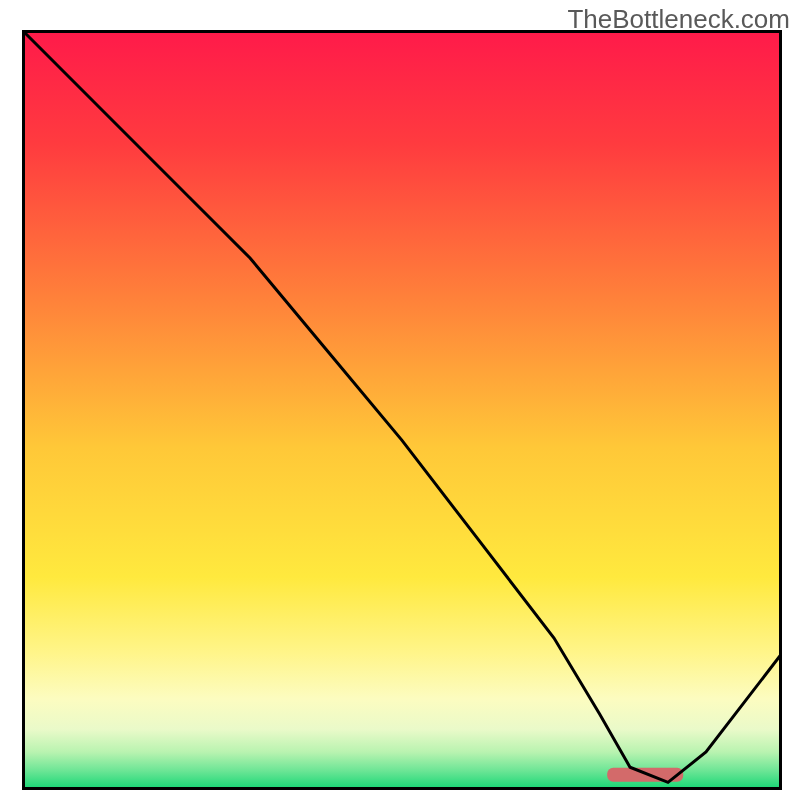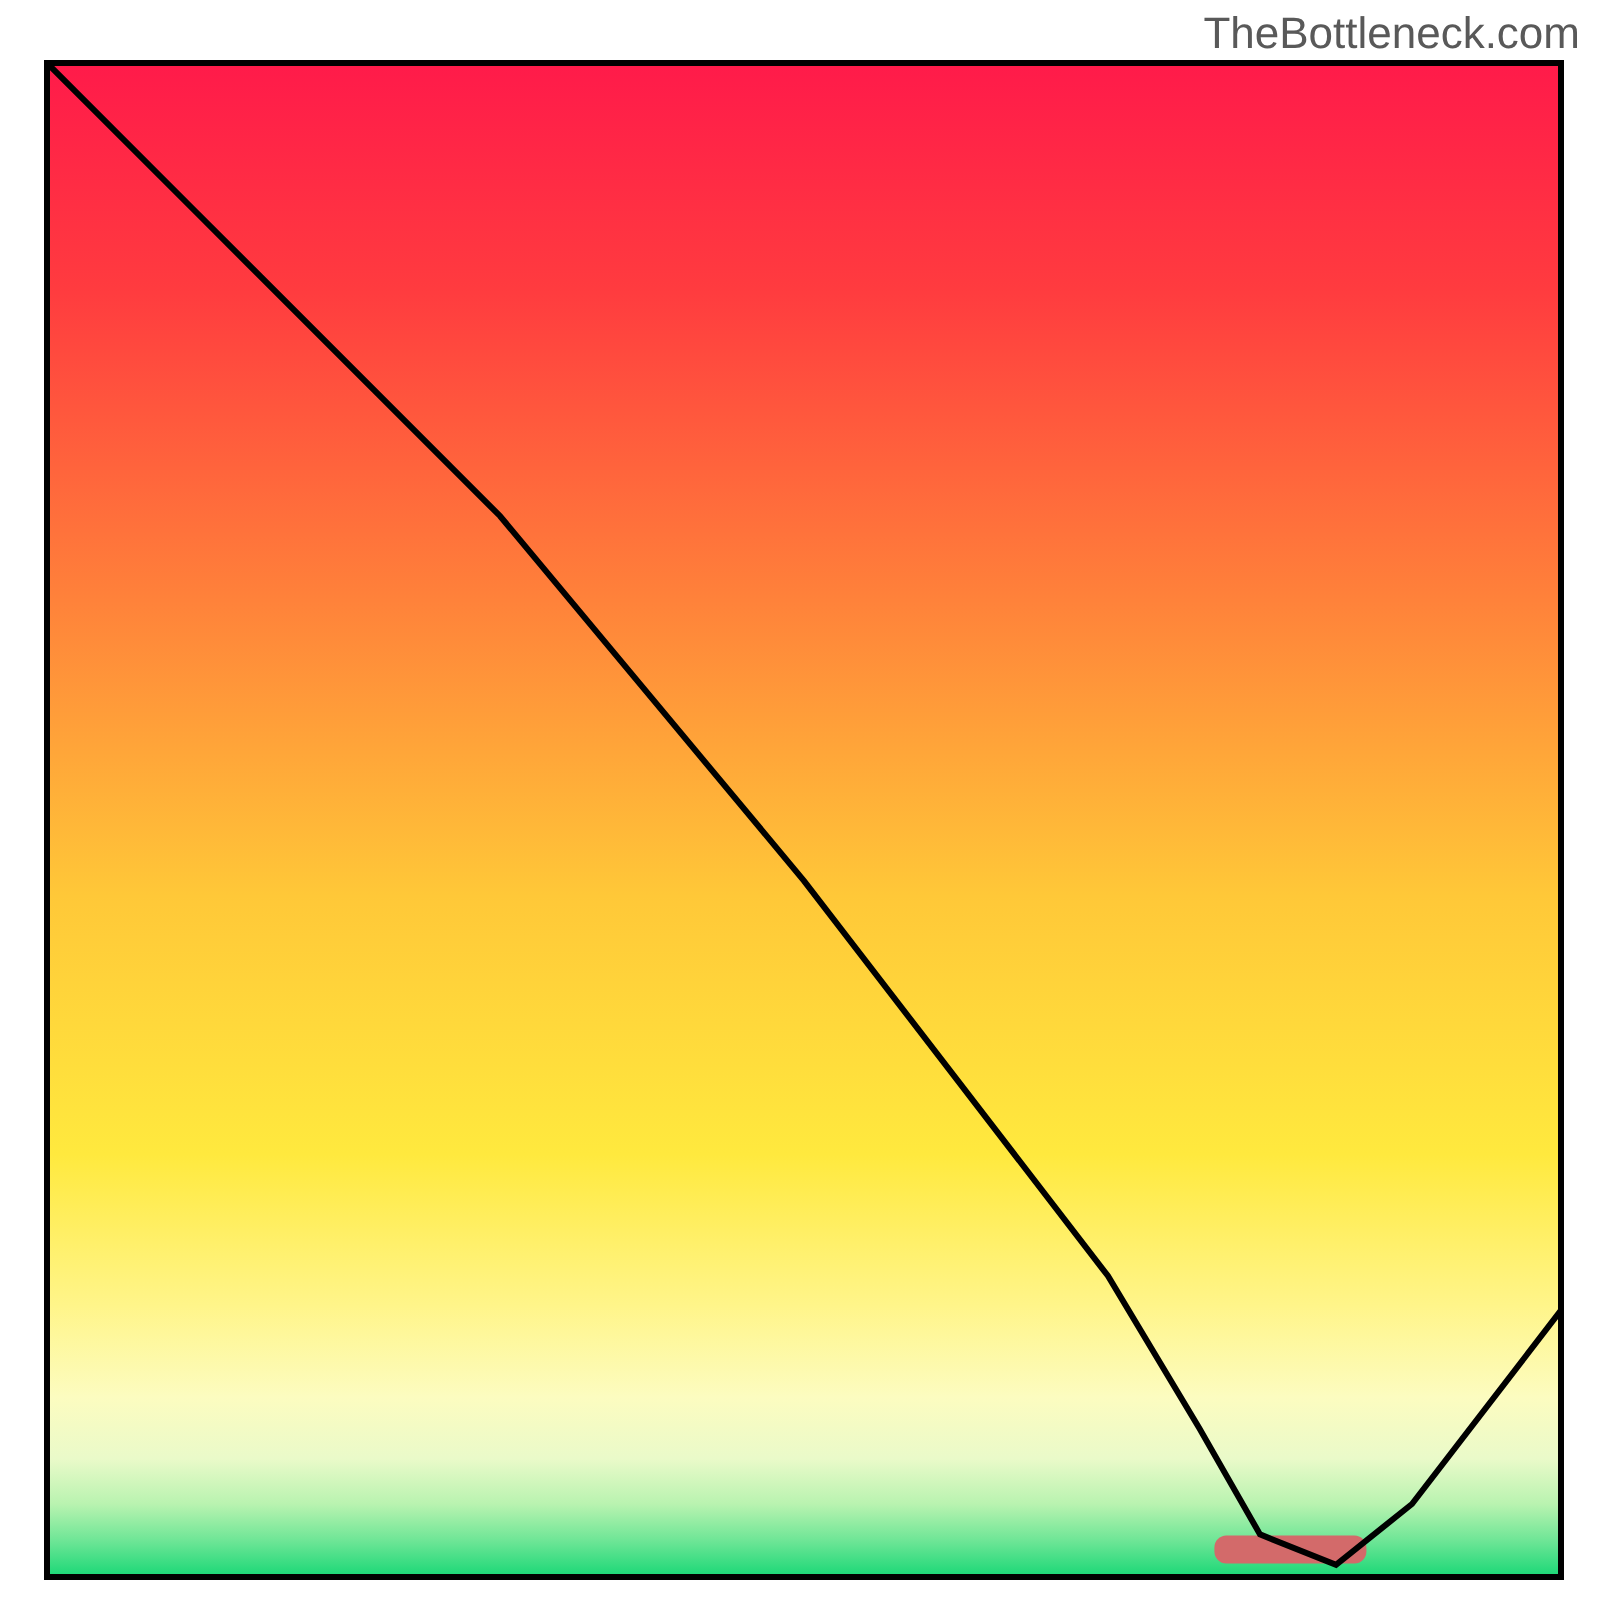--- a/index.html
+++ b/index.html
@@ -9,21 +9,21 @@
     height: 800px;
     background: #ffffff;
     position: relative;
     font-family: Arial, Helvetica, sans-serif;
   }
   .watermark {
     position: absolute;
     top: 4px;
     right: 10px;
     color: #595959;
-    font-size: 22px;
+    font-size: 26px;
     font-weight: 500;
     z-index: 10;
   }
   .plot-area {
     position: absolute;
     left: 22px;
     top: 30px;
     width: 760px;
     height: 760px;
   }

